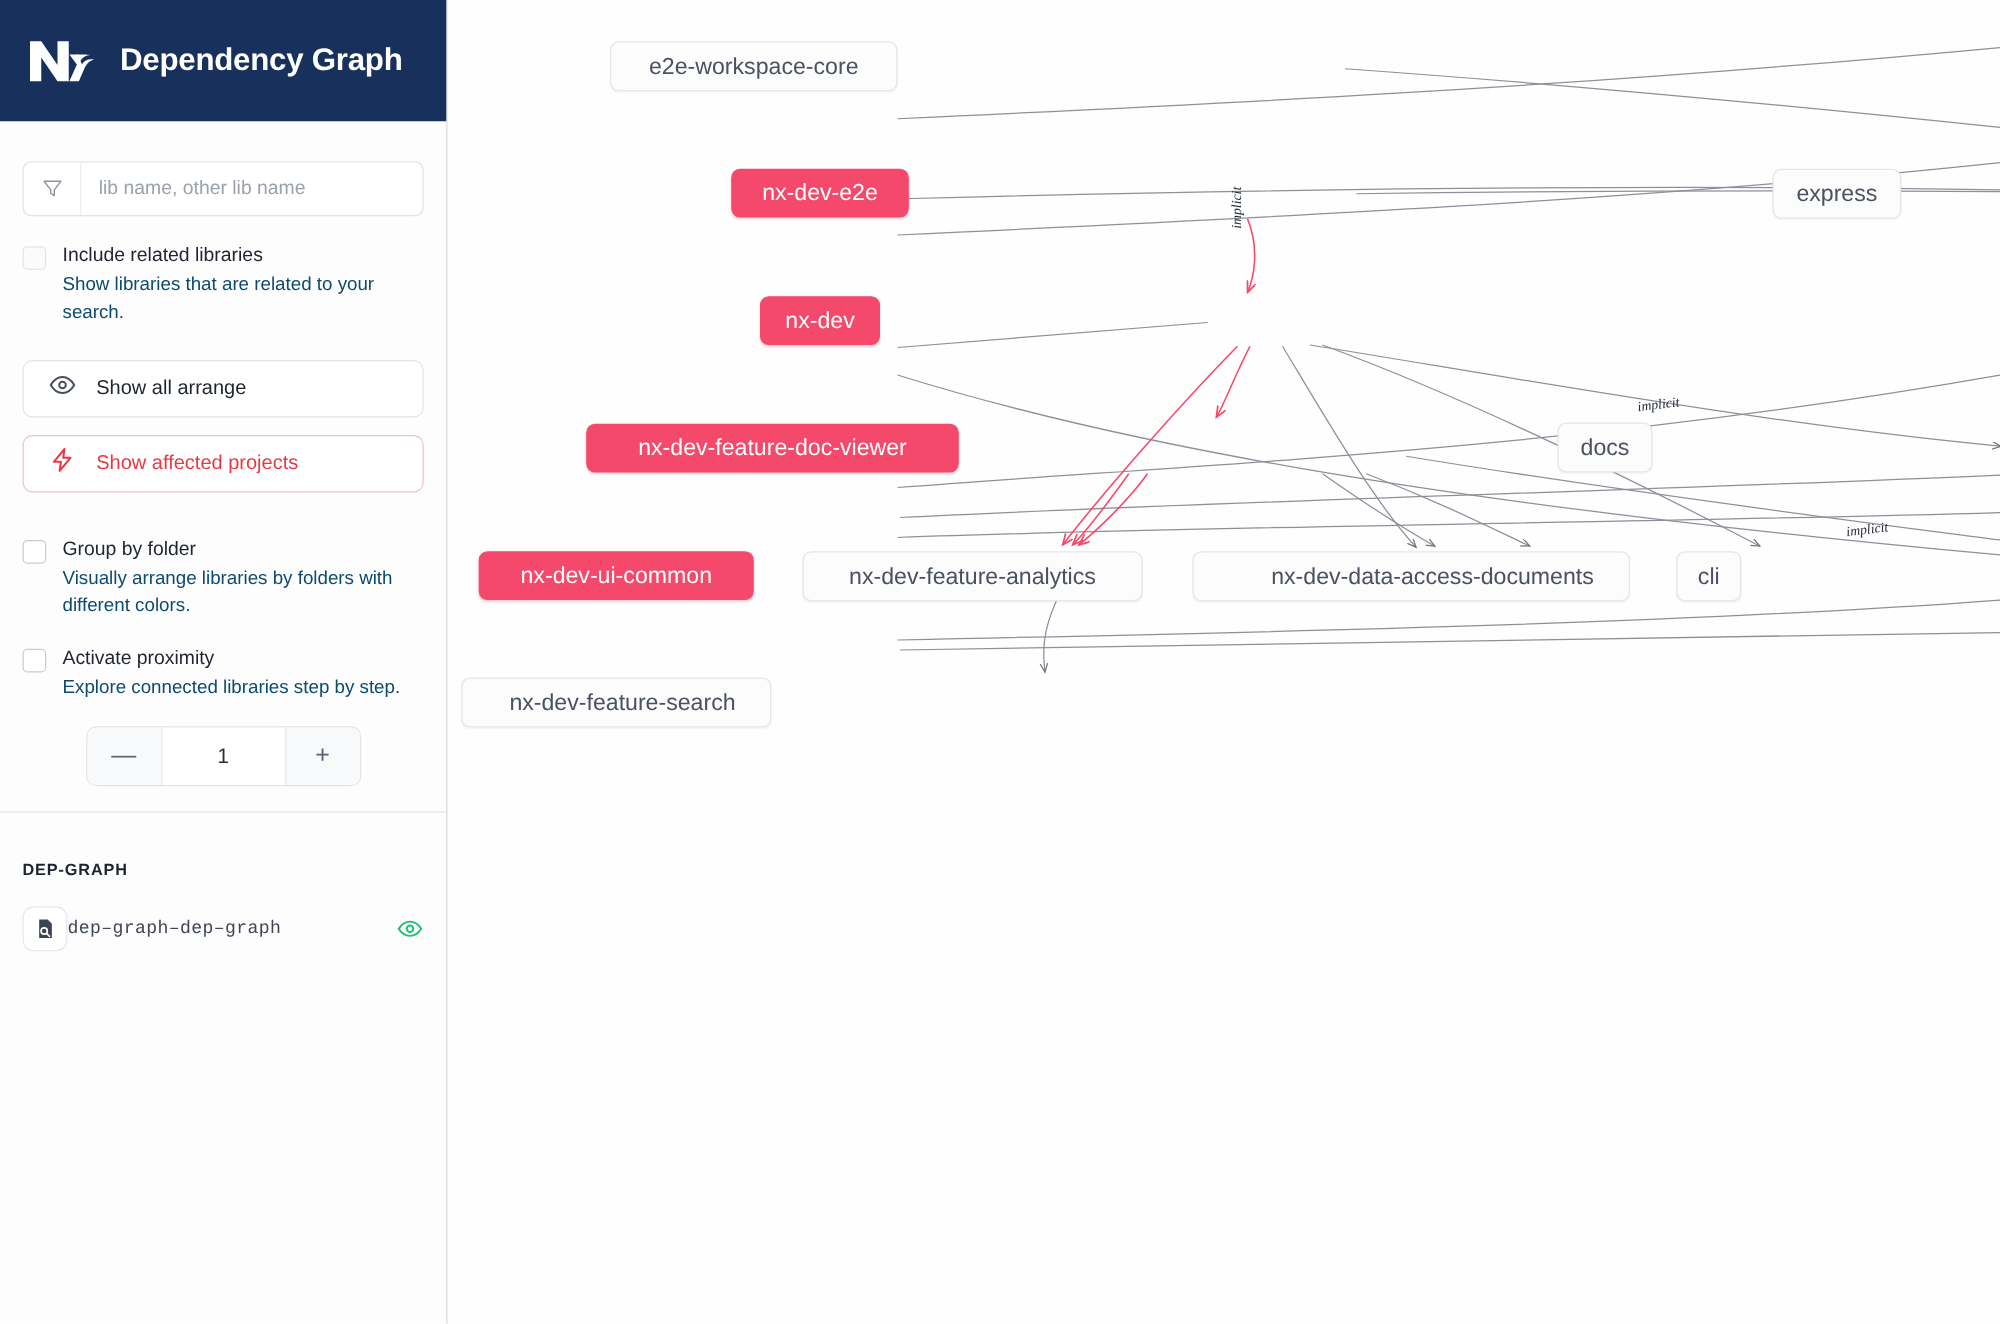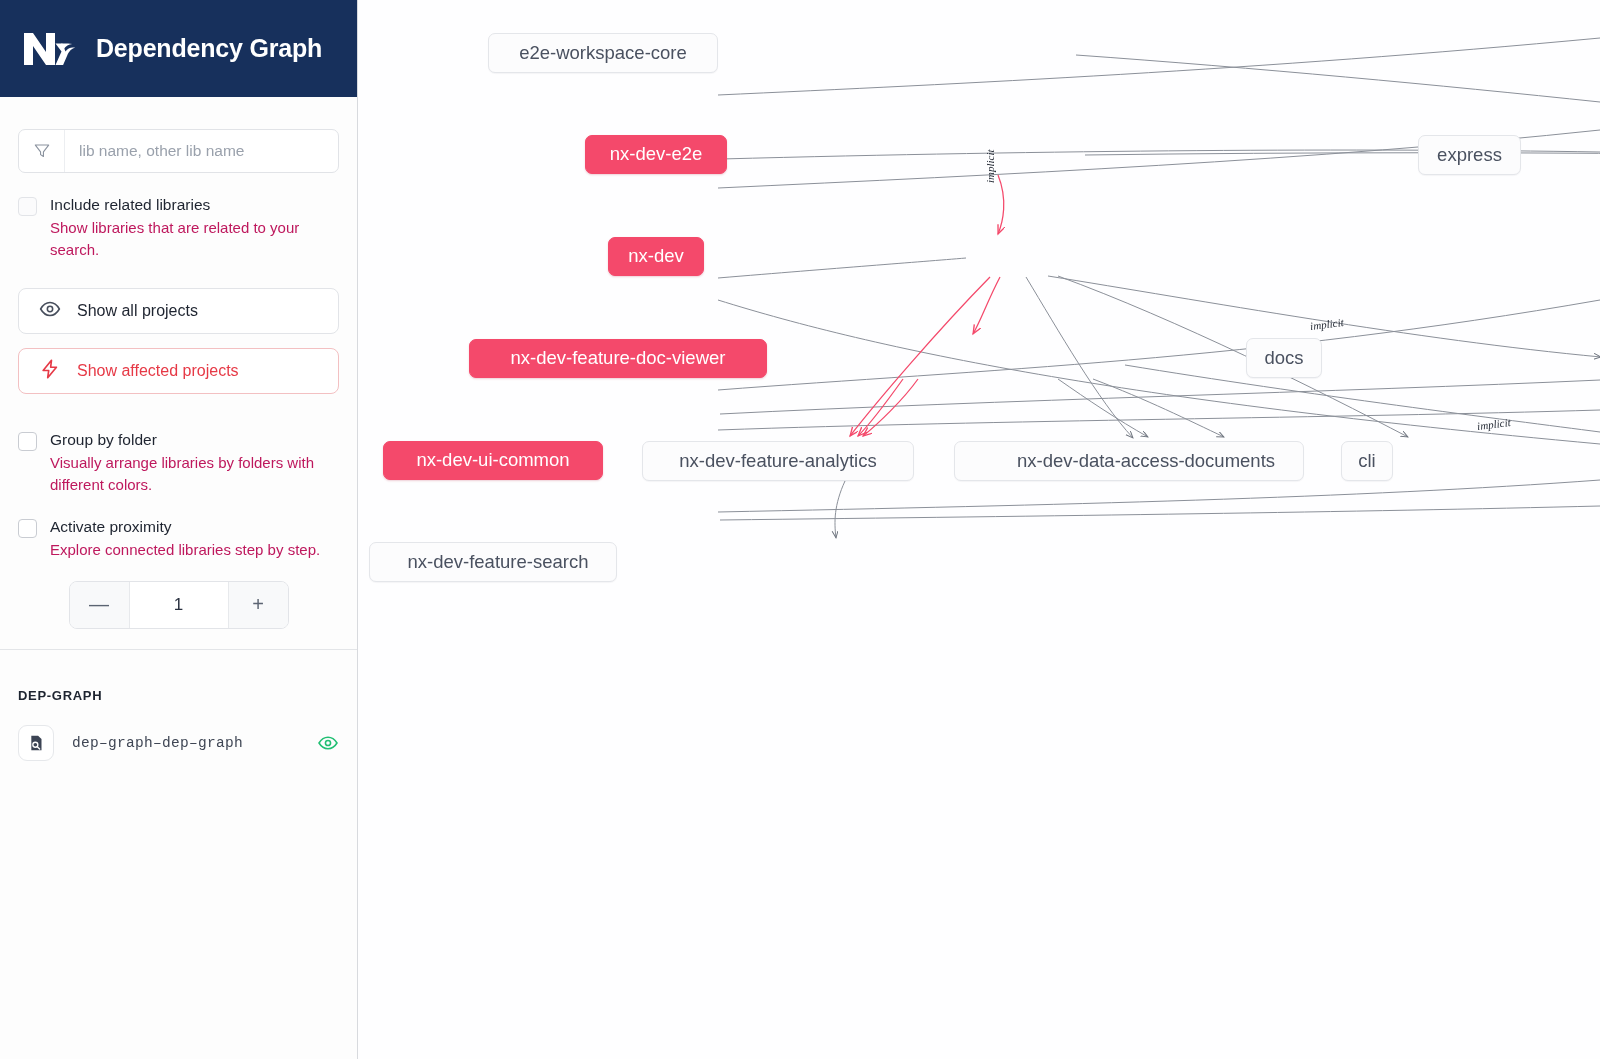--- a/index.html
+++ b/index.html
@@ -60,21 +60,21 @@
   .search-input::placeholder { color: #9aa1ac; }
 
   .check-block { display: flex; gap: 13px; margin-top: 22px; align-items: flex-start; }
   .cbox {
     width: 19px; height: 19px; border: 1px solid #c9ccd2;
     border-radius: 4px; background: #fff; flex: 0 0 auto; margin-top: 2px;
   }
   .cbox.light { border-color: #e2e4e8; background: #fbfbfc; }
   .check-texts { flex: 1; }
   .check-title { font-size: 15.5px; color: #1e2430; line-height: 1.25; }
-  .check-desc { font-size: 15px; color: #be185d; line-height: 1.42; margin-top: 3px; }
+  .check-desc { font-size: 15px; color: #0c4a6e; line-height: 1.42; margin-top: 3px; }
 
   .btn {
     margin-top: 14px; height: 46px; width: 100%;
     display: flex; align-items: center; gap: 16px; padding: 0 20px;
     border: 1px solid #e2e4e8; border-radius: 8px; background: #fff;
     font-family: inherit; font-size: 16px; color: #1e2430; cursor: pointer;
   }
   .btn.first { margin-top: 28px; }
   .btn.affected { border-color: #f3c0c2; color: #e63946; }
   .btn svg { flex: 0 0 auto; }
@@ -95,21 +95,21 @@
   .step-btn.minus { border-right: 1px solid #e7e9ec; }
   .step-val {
     flex: 1; display: flex; align-items: center; justify-content: center;
     font-size: 17px; color: #2a3140;
   }
 
   .sb-projects { padding: 0 18px; }
   .proj-title { font-size: 21px; font-weight: bold; color: #111723; margin-top: 40px; }
   .proj-group { font-size: 13px; font-weight: bold; color: #1d2430;
                 letter-spacing: 0.7px; margin-top: 38px; }
-  .proj-row { display: flex; align-items: center; gap: 18px; margin-top: 22px; }
+  .proj-row { display: flex; align-items: center; margin-top: 22px; }
   .proj-icon-box {
     width: 36px; height: 36px; border: 1px solid #e6e8eb; border-radius: 9px;
     background: #fff; display: flex; align-items: center; justify-content: center;
     flex: 0 0 auto;
   }
   .proj-name {
     flex: 1; font-family: "Liberation Mono", monospace;
     font-size: 14.5px; color: #3f4654; letter-spacing: 0.3px;
   }
   .proj-eye { width: 22px; height: 22px; flex: 0 0 auto; }
@@ -180,21 +180,21 @@
           </span>
         </div>
 
         <button class="btn first">
           <span>
             <svg viewBox="0 0 24 24" width="22" height="22">
               <path d="M1.8 12 C4.6 7 8.2 5 12 5 s7.4 2 10.2 7 C19.4 17 15.8 19 12 19 S4.6 17 1.8 12 z" fill="none" stroke="#474e5c" stroke-width="1.7"></path>
               <circle cx="12" cy="12" r="2.9" fill="none" stroke="#474e5c" stroke-width="1.7"></circle>
             </svg>
           </span>
-          <span>Show all projects</span>
+          <span>Show all arrange</span>
         </button>
 
         <button class="btn affected">
           <span>
             <svg viewBox="0 0 24 24" width="22" height="22">
               <path d="M13.6 2.5 L4.5 13.6 h6.1 l-1.1 7.9 l9.5 -11.4 h-6.3 z" fill="none" stroke="#e63946" stroke-width="1.8" stroke-linejoin="round"></path>
             </svg>
           </span>
           <span>Show affected projects</span>
         </button>

